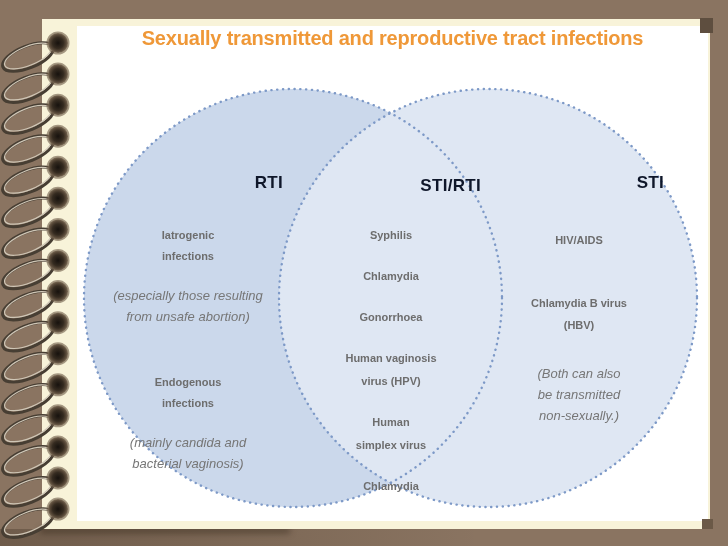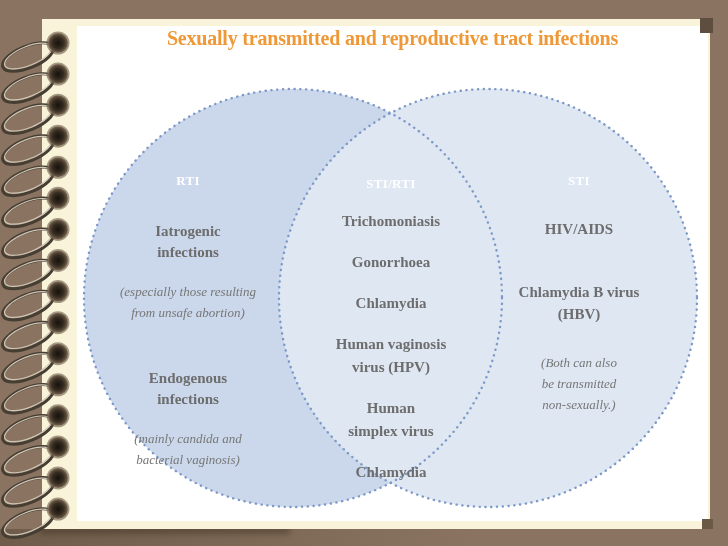--- a/index.html
+++ b/index.html
@@ -1,50 +1,50 @@
 <!DOCTYPE html>
 <html><head>
 <meta charset="utf-8">
 <style>
   html,body{margin:0;padding:0;background:#5c4c3e;}
   .stage{
     position:relative;width:728px;height:546px;overflow:hidden;
     background:#8a7461;
-    font-family:Liberation Serif, serif;
+    font-family:Liberation Sans, sans-serif;
   }
   .paper{position:absolute;left:42px;top:19px;width:668px;height:510px;background:#f8f3d9;}
   .slide-area{position:absolute;left:77px;top:26px;width:631px;height:495px;background:#ffffff;}
   .notch-top{position:absolute;left:700px;top:18px;width:13px;height:15px;background:#5e4e3f;}
   .notch-bottom{position:absolute;left:702px;top:519px;width:11px;height:10px;background:#6b5947;}
   .page-shadow{position:absolute;left:40px;top:528px;width:250px;height:5px;background:rgba(45,32,20,.55);filter:blur(3px);}
   .bottom-shade{position:absolute;left:0;top:529px;width:480px;height:17px;background:linear-gradient(to right, rgba(40,28,16,.28), rgba(40,28,16,0));}
 
   .venn-svg,.spiral-svg{position:absolute;left:0;top:0;width:728px;height:546px;}
   .dotring{fill:none;stroke:#7d99c7;stroke-width:2.4;stroke-dasharray:0.2 5.6;stroke-linecap:round;}
 
   .slide-title{
     position:absolute;left:77px;top:27px;width:631px;text-align:center;
     font-size:20px;font-weight:bold;color:#ef9838;letter-spacing:-0.2px;
   }
 
   .col{position:absolute;text-align:center;color:#6d6d6d;white-space:pre-line;}
-  .col .heading{font-size:13px;font-weight:bold;color:#ffffff;letter-spacing:0.3px;}
-  .item{font-size:15px;font-weight:bold;line-height:21px;}
+  .col .heading{font-size:17px;font-weight:bold;color:#0f172a;letter-spacing:0.3px;text-align:right;}
+  .item{font-size:11px;font-weight:bold;line-height:21px;}
   .item.italic{font-style:italic;font-weight:normal;font-size:13px;color:#767676;}
 
   .col-left{left:93px;top:155px;width:190px;}
   .col-left .heading{margin-bottom:14px;}
   .col-left .gap-after{margin-bottom:27px;}
 
   .col-mid{left:301px;top:158px;width:180px;}
-  .col-mid .heading{}
+  .col-mid .heading{margin-bottom:10px;}
   .col-mid .item{line-height:23px;}
 
   .col-right{left:494px;top:155px;width:170px;}
-  .col-right .heading{margin-bottom:11px;}
+  .col-right .heading{margin-bottom:18px;}
   .col-right .item{line-height:22px;}
   .col-right .gap-before{margin-top:23px;}
   .col-right .item.italic{margin-top:9px;line-height:21px;text-align:center;}
 </style>
 </head>
 <body>
 
 <div class="stage">
 
   <div class="bottom-shade"></div>
@@ -70,23 +70,23 @@
     <div class="item italic gap-after">(especially those resulting
 from unsafe abortion)</div>
     <div class="item">Endogenous
 infections</div>
     <div class="item italic">(mainly candida and
 bacterial vaginosis)</div>
   </div>
 
   <div class="col col-mid">
     <div class="heading">STI/RTI</div>
-    <div class="item">Trichomoniasis</div>
+    <div class="item">Syphilis</div>
+    <div class="item">Chlamydia</div>
     <div class="item">Gonorrhoea</div>
-    <div class="item">Chlamydia</div>
     <div class="item">Human vaginosis
 virus (HPV)</div>
     <div class="item">Human
 simplex virus</div>
     <div class="item">Chlamydia</div>
     
   </div>
 
   <div class="col col-right">
     <div class="heading">STI</div>

